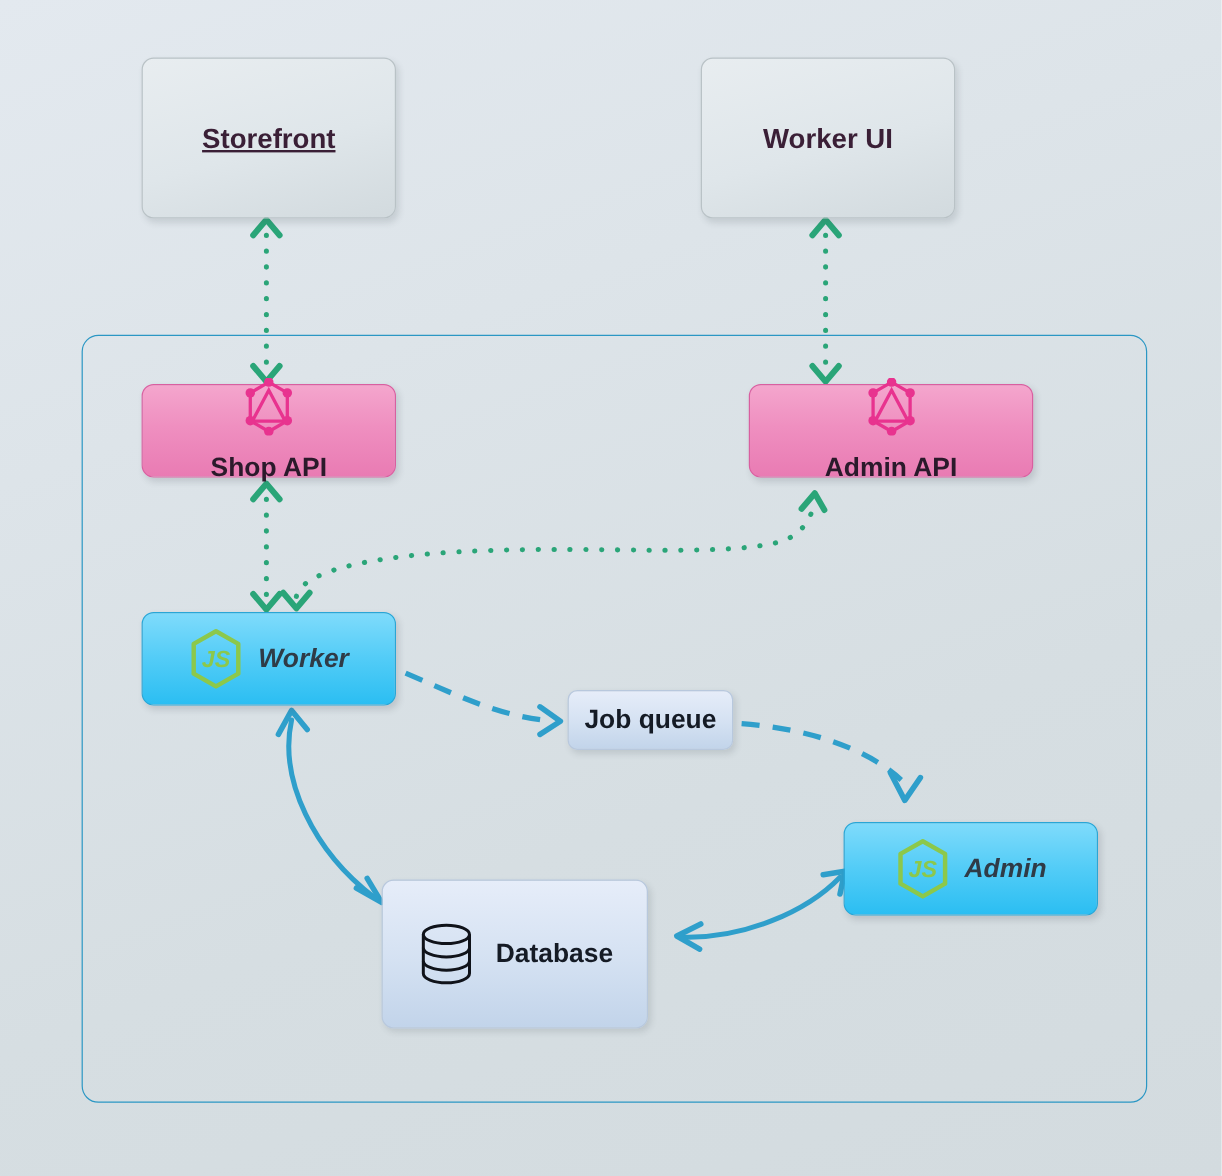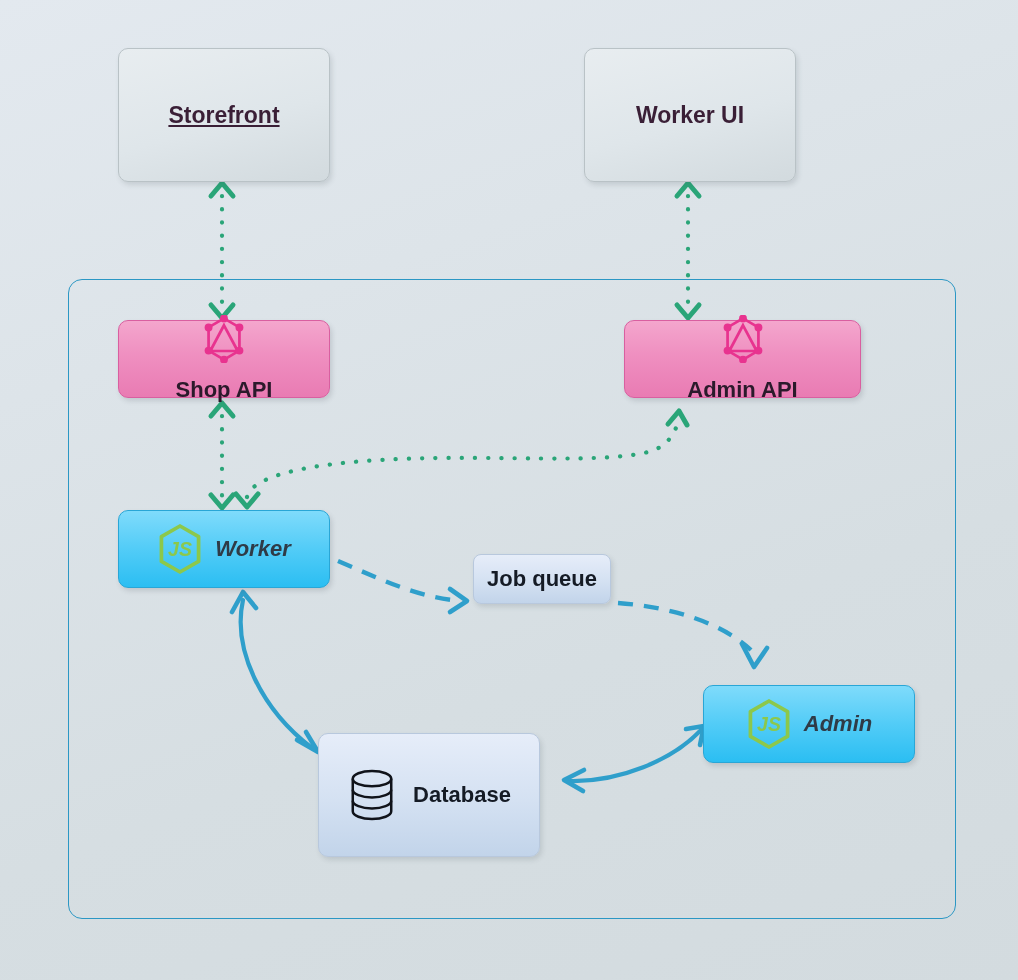--- a/index.html
+++ b/index.html
@@ -191,21 +191,21 @@
 <div class="node node-box" style="left:118px; top:510px; width:212px; height:78px;">
   <span class="icon">
     <svg width="46" height="52" viewBox="0 0 52 58">
       <polygon points="26,3 47,15 47,43 26,55 5,43 5,15" fill="none" stroke="#8cc84b" stroke-width="4.2" stroke-linejoin="round"></polygon>
       <text x="26" y="37" font-family="'Liberation Sans', sans-serif" font-size="22" font-weight="bold" fill="#8cc84b" text-anchor="middle">JS</text>
     </svg>
   </span>
   <span class="label">Worker</span>
 </div>
 
-<div class="node data-box" style="left:473px; top:554px; width:138px; height:50px; border-radius:8px;">
+<div class="node data-box" style="left:473px; top:575px; width:138px; height:50px; border-radius:8px;">
   <span class="label">Job queue</span>
 </div>
 
 <div class="node node-box" style="left:703px; top:685px; width:212px; height:78px;">
   <span class="icon">
     <svg width="46" height="52" viewBox="0 0 52 58">
       <polygon points="26,3 47,15 47,43 26,55 5,43 5,15" fill="none" stroke="#8cc84b" stroke-width="4.2" stroke-linejoin="round"></polygon>
       <text x="26" y="37" font-family="'Liberation Sans', sans-serif" font-size="22" font-weight="bold" fill="#8cc84b" text-anchor="middle">JS</text>
     </svg>
   </span>

